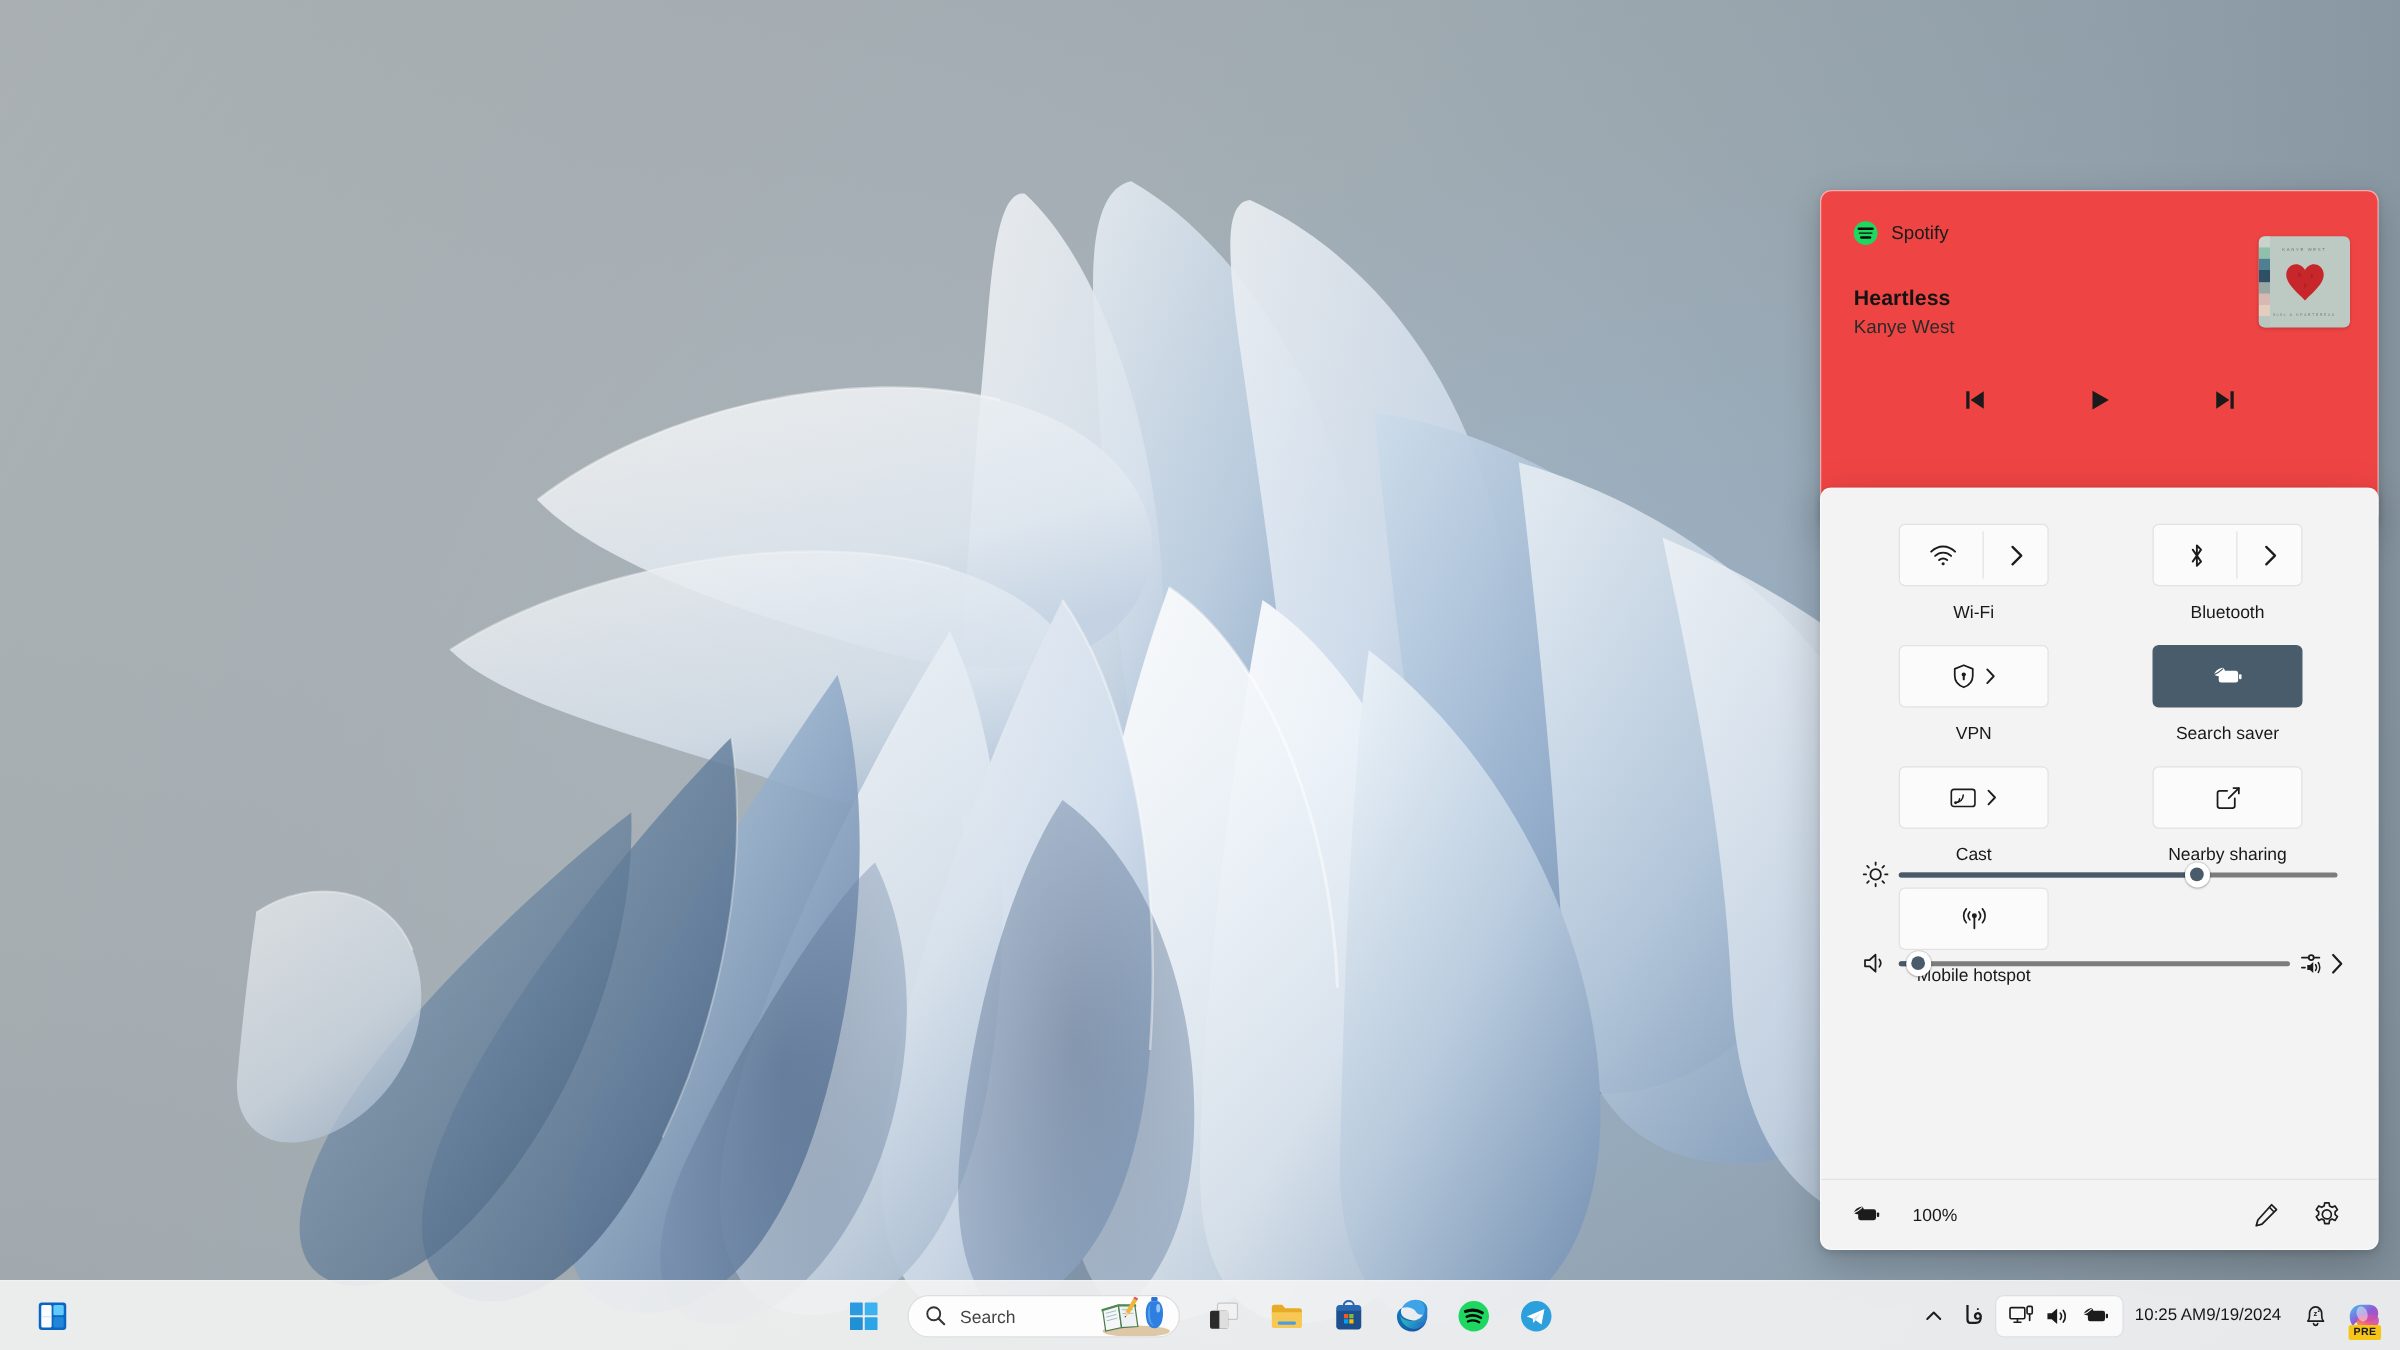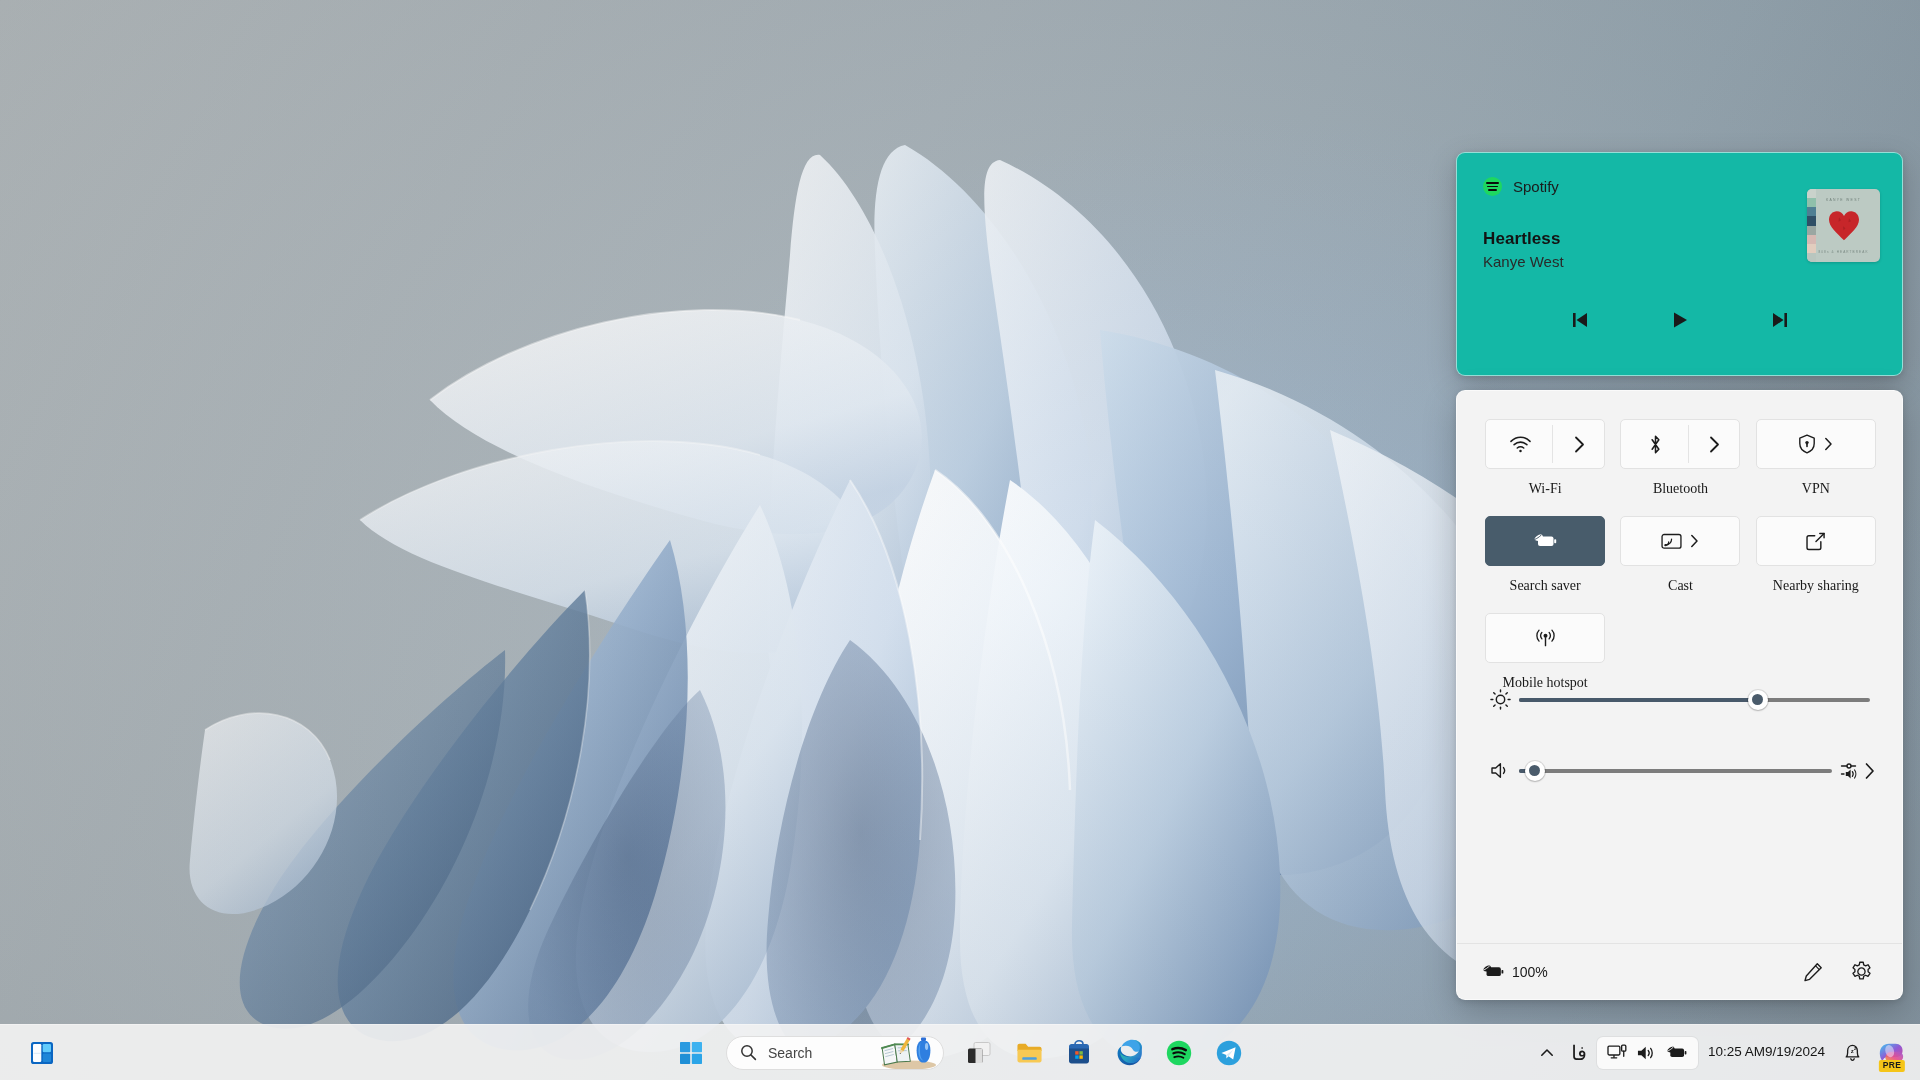--- a/index.html
+++ b/index.html
@@ -20,22 +20,22 @@
       linear-gradient(118deg,#b9c0c3 0%,#aeb7bc 22%,#a7b2b9 40%,#9fadb6 55%,#97a8b3 70%,#8e9fab 84%,#8798a5 100%);
   }
   .wp-vign {
     position:absolute; inset:0;
     background:radial-gradient(ellipse 1500px 1100px at 55% 55%, rgba(255,255,255,0.07) 0%, rgba(0,0,0,0.10) 100%);
   }
   .bloom-svg { position:absolute; left:0; top:0; width:1920px; height:1080px; }
 
   
   #media-panel {
-    position:absolute; left:1456px; top:152px; width:447px; height:224px;
-    background:#14b8a6; border-radius:9px;
+    position:absolute; left:1456px; top:152px; width:447px; height:268px;
+    background:#ef4444; border-radius:9px;
     border:1px solid rgba(255,255,255,0.55);
     box-shadow:0 10px 30px rgba(0,0,0,0.20), 0 2px 6px rgba(0,0,0,0.12);
   }
   .media-app { position:absolute; left:26px; top:24px; display:flex; align-items:center; gap:11px; }
   .spotify-dot { width:19px; height:19px; border-radius:50%; background:#1ed760; position:relative; flex:none; }
   .spotify-dot i {
     position:absolute; left:3px; background:#0b0b0b; border-radius:2px; display:block;
   }
   .spotify-dot i:nth-child(1){ top:5px;  width:13px; height:2px; }
   .spotify-dot i:nth-child(2){ top:8.5px;width:11px; height:1.8px; left:4px;}
@@ -70,21 +70,21 @@
   
   #qs-panel {
     position:absolute; left:1456px; top:390px; width:447px; height:610px;
     background:#f3f3f3; border-radius:9px;
     border:1px solid rgba(255,255,255,0.55);
     box-shadow:0 12px 34px rgba(0,0,0,0.22), 0 2px 6px rgba(0,0,0,0.12);
   }
 
   .qs-grid {
     position:absolute; left:28px; top:28px; width:391px;
-    display:grid; grid-template-columns:repeat(3,1fr); column-gap:15px; row-gap:4px;font-family:Liberation Serif, serif;
+    display:grid; grid-template-columns:repeat(2,1fr); column-gap:15px; row-gap:4px;
   }
   .qs-cell { display:flex; flex-direction:column; align-items:center; }
   .qs-tile {
     width:120px; height:50px; border-radius:5px;
     background:#fbfbfb; border:1px solid #e2e2e2;
     display:flex; align-items:center; justify-content:center;
     position:relative; cursor:pointer;
   }
   .qs-tile.on { background:#485c6b; border-color:#485c6b; }
   .qs-tile.split::after {
@@ -111,21 +111,21 @@
     box-shadow:0 0 0 1px rgba(0,0,0,.10), 0 1px 2px rgba(0,0,0,.18);
     display:flex; align-items:center; justify-content:center; cursor:pointer;
   }
   .slider-thumb::after { content:""; width:11px; height:11px; border-radius:50%; background:#4a5b6b; }
   .vol-extra { display:flex; align-items:center; gap:2px; margin-left:2px; }
 
   .qs-footer {
     position:absolute; left:0; right:0; bottom:0; height:56px;
     border-top:1px solid #e3e3e3; display:flex; align-items:center; padding:0 24px;
   }
-  .battery-status { display:flex; align-items:center; gap:7px; cursor:pointer; }
+  .battery-status { display:flex; align-items:center; gap:25px; cursor:pointer; }
   .battery-pct { font-size:14px; color:#181818; }
   .qs-footer-spacer { flex:1; }
   .foot-btn { width:34px; height:30px; display:flex; align-items:center; justify-content:center; cursor:pointer; border-radius:4px; margin-left:14px; }
 
   
   #taskbar {
     position:absolute; left:0; bottom:0; width:1920px; height:56px;
     background:rgba(243,243,243,0.90);
     border-top:1px solid rgba(255,255,255,0.35);
     display:flex; align-items:center;

